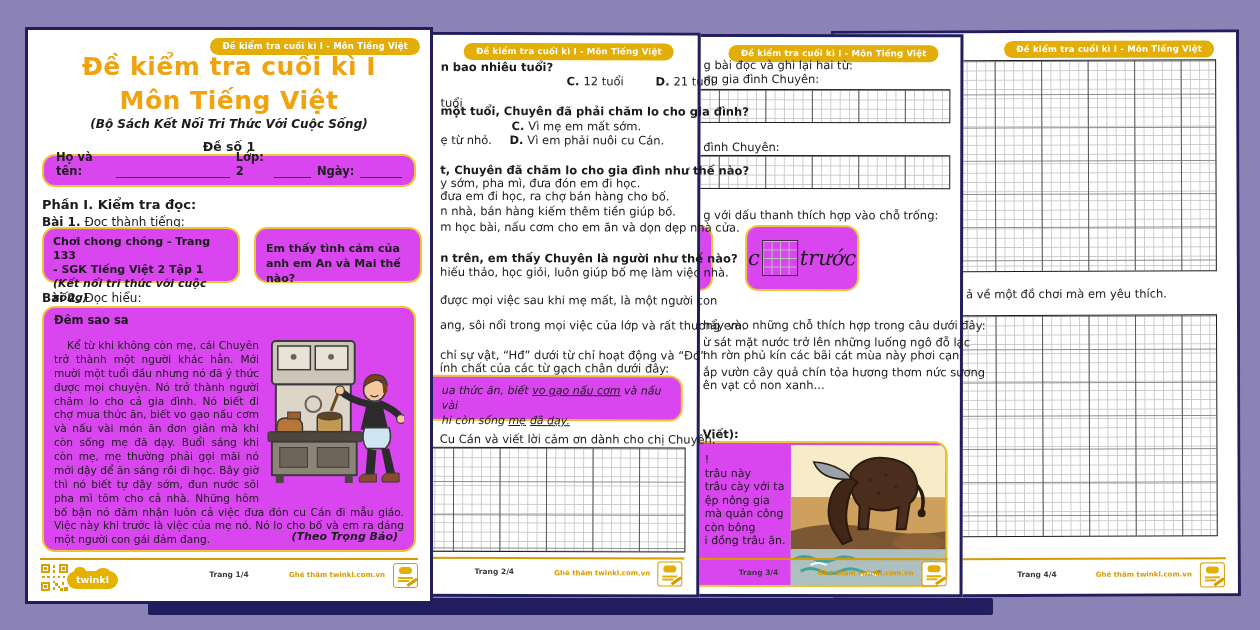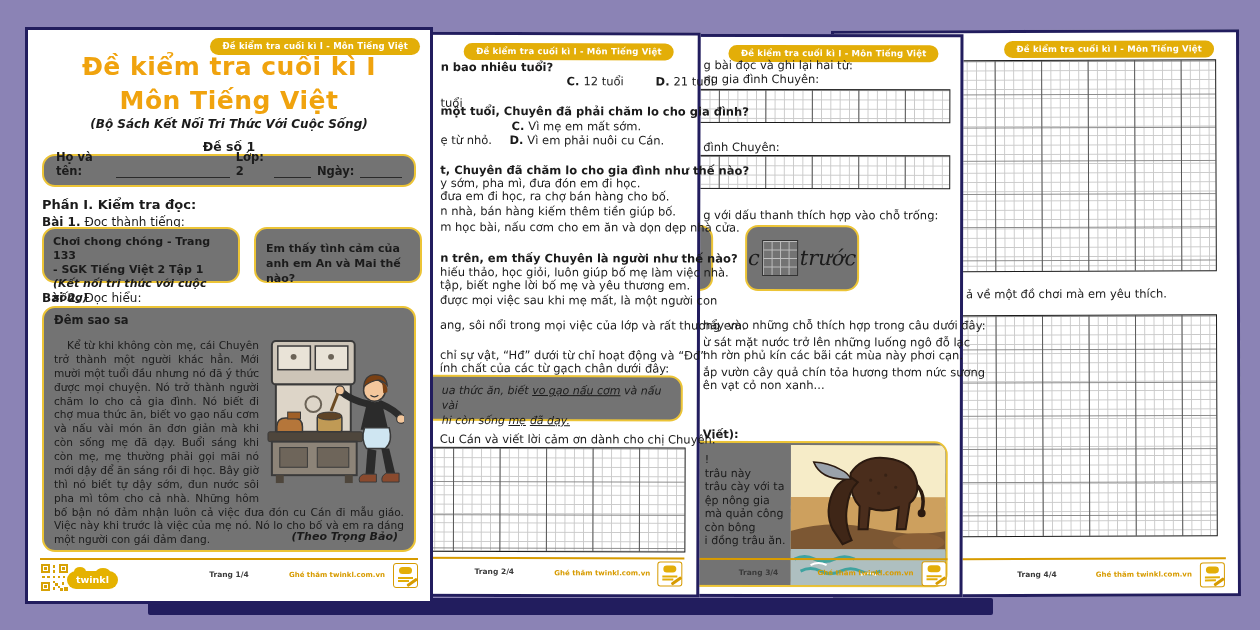--- a/index.html
+++ b/index.html
@@ -7,21 +7,21 @@
          font-family:"DejaVu Sans","Liberation Sans",sans-serif;color:#1b1b1b;}
   .page{position:absolute;background:#fff;border:3px solid #221d5e;box-sizing:border-box;}
   .band{position:absolute;left:148px;top:598px;width:845px;height:17px;background:#221d5e;border-radius:2px;}
   .banner{position:absolute;top:8px;background:#e3ae08;color:#fff;font-weight:bold;font-size:8.5px;
           padding:3px 12px 4px;border-radius:9px;white-space:nowrap;letter-spacing:.2px;}
   .frag{position:absolute;font-size:11.5px;white-space:nowrap;line-height:1.15;}
   .bold{font-weight:bold;}
   .ital{font-style:italic;}
   .b{font-weight:bold;margin-right:4px;}
   .u{text-decoration:underline;}
-  .goldbox{position:absolute;border:2px solid #ecc436;border-radius:13px;background:#737373;box-sizing:border-box;}
+  .goldbox{position:absolute;border:2px solid #ecc436;border-radius:13px;background:#d946ef;box-sizing:border-box;}
   .hwgrid{position:absolute;box-sizing:border-box;border:1.5px solid #1b1b1b;background-color:#fff;
     background-image:
       linear-gradient(90deg,#565656 1px,transparent 1px),
       linear-gradient(#8a8a8a 1px,transparent 1px),
       linear-gradient(90deg,#c9c9c9 1px,transparent 1px),
       linear-gradient(#c9c9c9 1px,transparent 1px);
     background-size:46.5px 100%,100% 33.2px,9.3px 9.3px,9.3px 9.3px;}
   .footline{position:absolute;left:12px;right:12px;height:2px;background:#d79b00;}
   .pagenum{position:absolute;left:0;right:0;text-align:center;font-size:7.5px;font-weight:bold;color:#3a3a3a;}
   .visit{position:absolute;font-size:7px;font-weight:bold;color:#d79b00;white-space:nowrap;}
@@ -153,21 +153,20 @@
     </div>
 
     <div class="frag bold" style="left:147px;top:129px;">t, Chuyên đã chăm lo cho gia đình như thế nào?</div>
     <div class="frag" style="left:147px;top:142px;">y sớm, pha mì, đưa đón em đi học.</div>
     <div class="frag" style="left:147px;top:155px;">đưa em đi học, ra chợ bán hàng cho bố.</div>
     <div class="frag" style="left:147px;top:170px;">n nhà, bán hàng kiếm thêm tiền giúp bố.</div>
     <div class="frag" style="left:147px;top:186px;">m học bài, nấu cơm cho em ăn và dọn dẹp nhà cửa.</div>
 
     <div class="frag bold" style="left:147px;top:217px;">n trên, em thấy Chuyên là người như thế nào?</div>
     <div class="frag" style="left:147px;top:231px;">hiếu thảo, học giỏi, luôn giúp bố mẹ làm việc nhà.</div>
-    <div class="frag" style="left:147px;top:244px;">tập, biết nghe lời bố mẹ và yêu thương em.</div>
     <div class="frag" style="left:147px;top:259px;">được mọi việc sau khi mẹ mất, là một người con</div>
     <div class="frag" style="left:147px;top:284px;">ang, sôi nổi trong mọi việc của lớp và rất thương em.</div>
 
     <div class="frag" style="left:147px;top:314px;">chỉ sự vật, “Hđ” dưới từ chỉ hoạt động và “Đđ”</div>
     <div class="frag" style="left:147px;top:327px;">ính chất của các từ gạch chân dưới đây:</div>
 
     <div class="goldbox" style="left:120px;top:340px;width:270px;height:46px;padding:6px 8px 0 27px;font-size:11px;font-style:italic;line-height:15px;">
       <div>
         <span>ua thức ăn, biết </span><span class="u">vo gạo nấu cơm</span><span> và nấu vài</span>
       </div>

